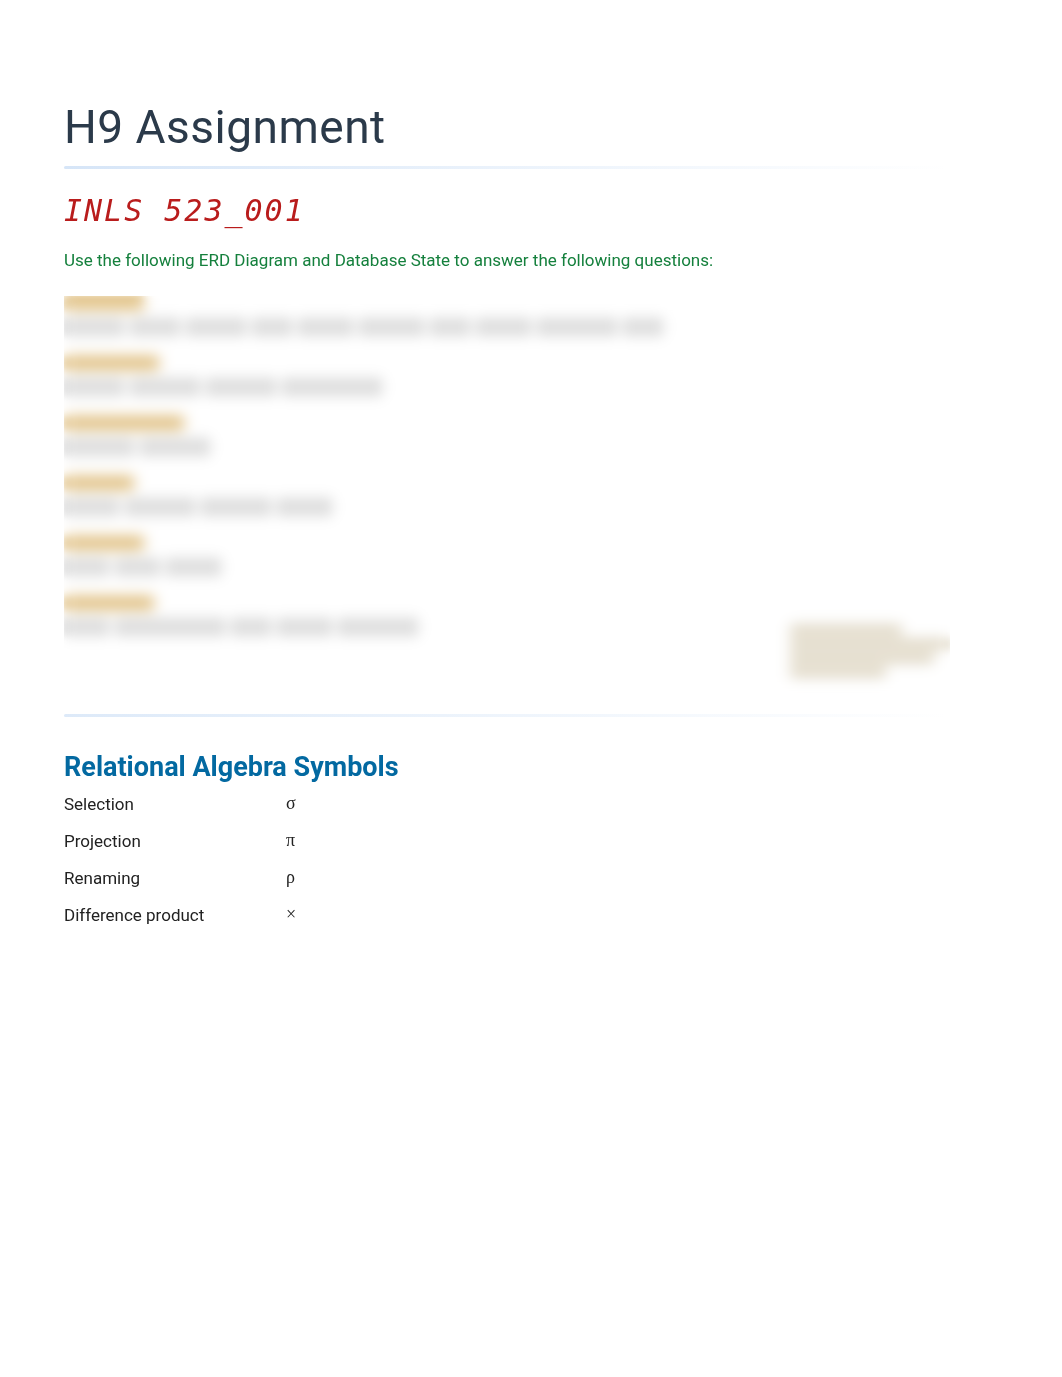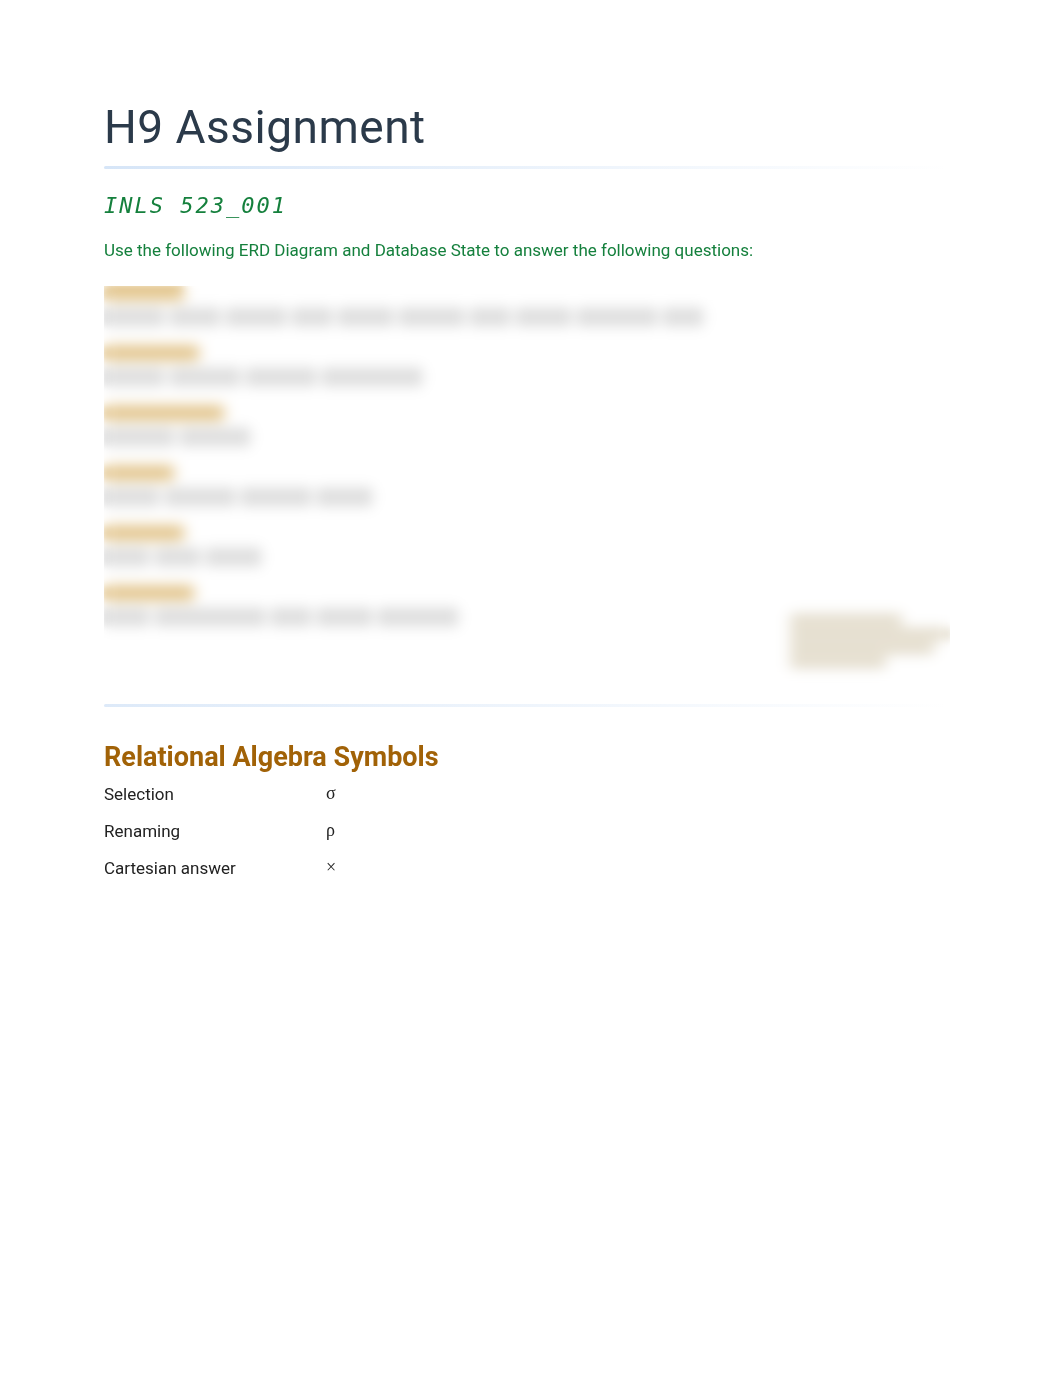--- a/index.html
+++ b/index.html
@@ -5,41 +5,40 @@
   * { box-sizing: border-box; margin: 0; padding: 0; }
   html, body {
     width: 1062px;
     height: 1377px;
     background: #ffffff;
     font-family: -apple-system, BlinkMacSystemFont, "Segoe UI", Roboto, Helvetica, Arial, sans-serif;
     color: #222;
   }
   .page {
     padding: 100px 112px 0 64px;
-    margin-left: 40px;
   }
   .title {
     font-size: 46px;
     font-weight: 400;
     color: #2b3a4a;
     letter-spacing: 0.5px;
     margin-bottom: 12px;
   }
   .title-underline {
     height: 3px;
     width: 100%;
     background: linear-gradient(to right, rgba(120,170,230,0.3), rgba(120,170,230,0.15) 50%, rgba(255,255,255,0));
     border-radius: 2px;
     margin-bottom: 24px;
   }
   .subtitle {
     font-family: "Consolas", "Menlo", monospace;
     font-style: italic;
-    font-size: 22px;
-    color: #15803d;
+    font-size: 30px;
+    color: #b91c1c;
     letter-spacing: 2px;
     margin-bottom: 22px;
   }
   .instruction {
     font-size: 17px;
     color: #15803d;
     margin-bottom: 26px;
   }
   .blurred-region {
     position: relative;
@@ -97,21 +96,21 @@
     height: 3px;
     width: 100%;
     background: linear-gradient(to right, rgba(120,170,230,0.25), rgba(120,170,230,0.12) 50%, rgba(255,255,255,0));
     border-radius: 2px;
     margin-top: -6px;
     margin-bottom: 34px;
   }
   .section-heading {
     font-size: 27px;
     font-weight: 700;
-    color: #a16207;
+    color: #0369a1;
     margin-bottom: 10px;
   }
   .symbols-list {
     display: flex;
     flex-direction: column;
     gap: 16px;
   }
   .symbol-row {
     display: flex;
     align-items: flex-end;
@@ -208,22 +207,26 @@
   <div class="bottom-underline"></div>
 
   <h2 class="section-heading">Relational Algebra Symbols</h2>
 
   <div class="symbols-list">
     <div class="symbol-row">
       <span class="symbol-label">Selection</span>
       <span class="symbol-glyph">σ</span>
     </div>
     <div class="symbol-row">
+      <span class="symbol-label">Projection</span>
+      <span class="symbol-glyph">π</span>
+    </div>
+    <div class="symbol-row">
       <span class="symbol-label">Renaming</span>
       <span class="symbol-glyph">ρ</span>
     </div>
     <div class="symbol-row">
-      <span class="symbol-label">Cartesian answer</span>
+      <span class="symbol-label">Difference product</span>
       <span class="symbol-glyph">×</span>
     </div>
   </div>
 
 </div>
 
 </body></html>

